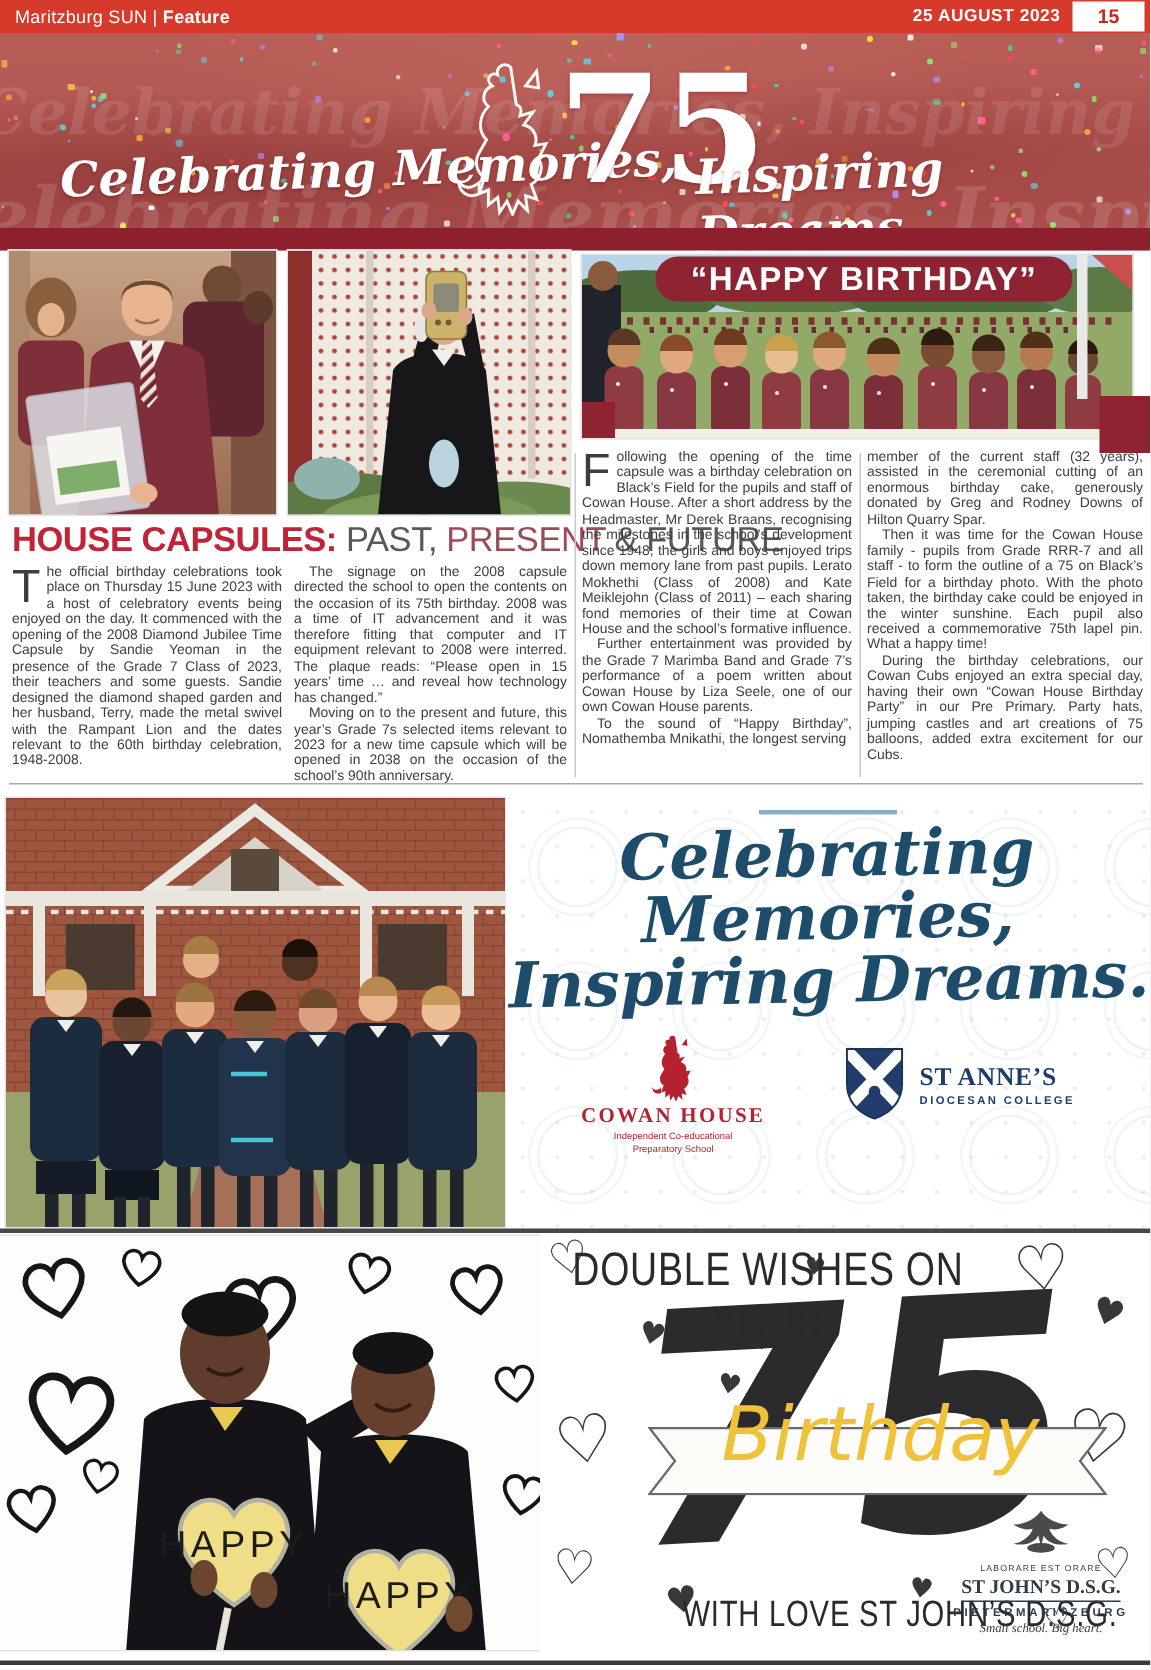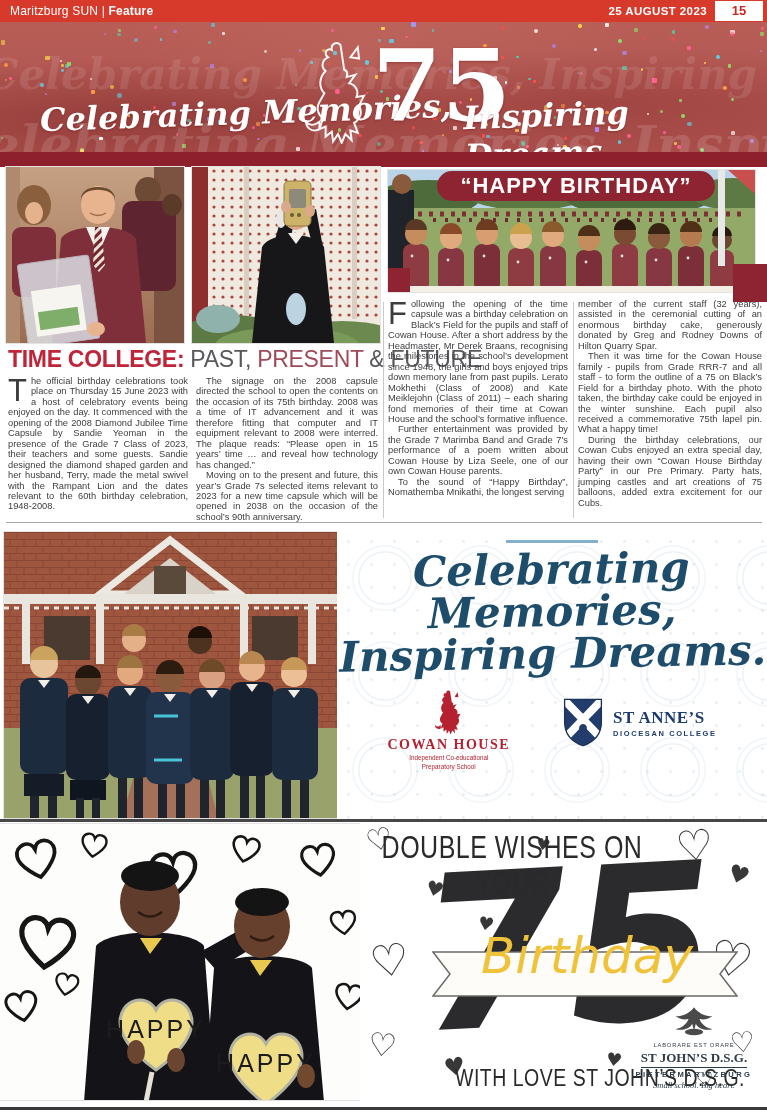--- a/index.html
+++ b/index.html
@@ -451,21 +451,21 @@
       <rect x="330" y="0" width="7" height="96" fill="#e8e8e8"></rect>
       <path d="M340 0 L367 0 L367 24 Z" fill="#c94f4f"></path>
       <rect y="116" width="367" height="6" fill="#f3efe6"></rect>
     </svg>
   </div>
   <div class="abs hb-badge">“HAPPY BIRTHDAY”</div>
   <div class="abs sq-l"></div>
   <div class="abs sq-r"></div>
 
   <div class="abs headline">
-    <span class="h-red">TIME COLLEGE:</span><span class="h-rest"> PAST, </span><span class="h-maroon">PRESENT</span><span class="h-rest"> &amp; FUTURE</span>
+    <span class="h-red">HOUSE CAPSULES:</span><span class="h-rest"> PAST, </span><span class="h-maroon">PRESENT</span><span class="h-rest"> &amp; FUTURE</span>
   </div>
 
   <div class="abs col c1">
     <p><span class="dropcap">T</span><span>he official birthday celebrations took place on Thursday 15 June 2023 with a host of celebratory events being enjoyed on the day. It commenced with the opening of the 2008 Diamond Jubilee Time Capsule by Sandie Yeoman in the presence of the Grade 7 Class of 2023, their teachers and some guests. Sandie designed the diamond shaped garden and her husband, Terry, made the metal swivel with the Rampant Lion and the dates relevant to the 60th birthday celebration, 1948-2008.</span></p>
   </div>
   <div class="abs col c2">
     <p class="ind">The signage on the 2008 capsule directed the school to open the contents on the occasion of its 75th birthday. 2008 was a time of IT advancement and it was therefore fitting that computer and IT equipment relevant to 2008 were interred. The plaque reads: “Please open in 15 years’ time … and reveal how technology has changed.”</p>
     <p class="ind">Moving on to the present and future, this year’s Grade 7s selected items relevant to 2023 for a new time capsule which will be opened in 2038 on the occasion of the school’s 90th anniversary.</p>
   </div>
 

